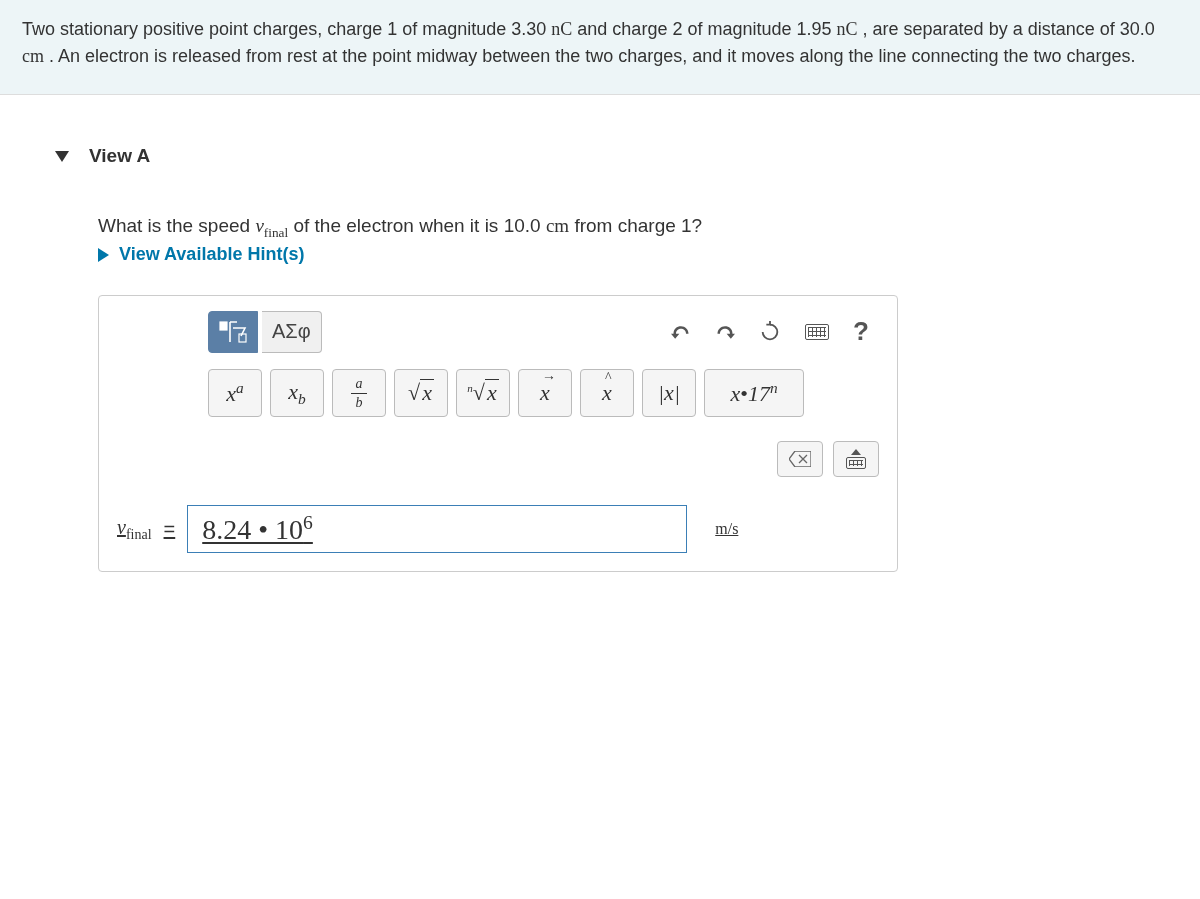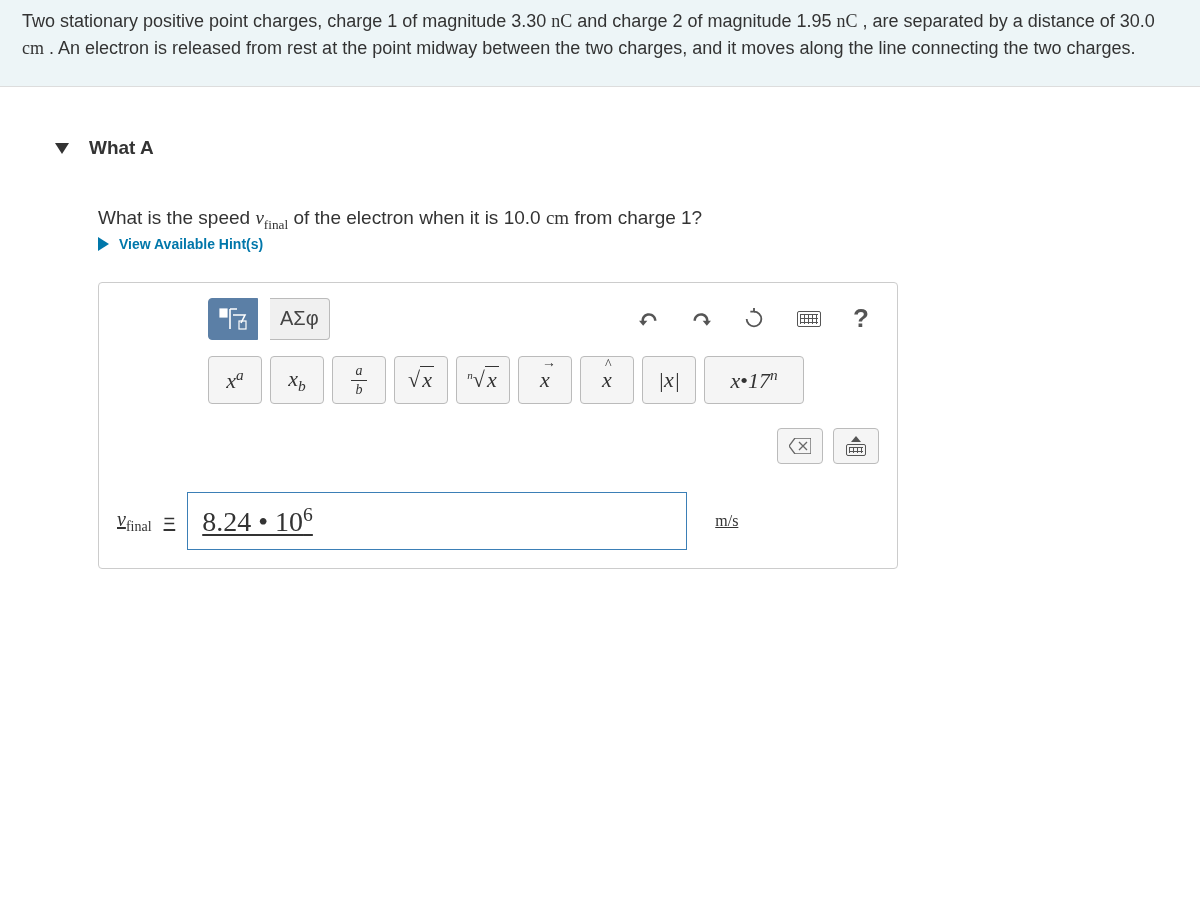--- a/index.html
+++ b/index.html
@@ -9,21 +9,21 @@
     }
     body {
       font-family: Arial, Helvetica, sans-serif;
       font-size: 18px;
       color: #333;
       background: #fff;
       width: 1200px;
     }
     .problem-statement {
       background: #edf5f7;
-      padding: 8px 22px 24px 22px;
+      padding: 16px 22px 24px 22px;
       line-height: 1.5;
       border-bottom: 1px solid #ddd;
     }
     .problem-statement .math {
       font-family: Georgia, 'Times New Roman', serif;
     }
     .part-wrapper {
       padding: 34px 20px 20px 30px;
     }
     .part-header {
@@ -57,21 +57,21 @@
       font-family: Georgia, 'Times New Roman', serif;
     }
     .sub-instruction {
       font-weight: bold;
       font-size: 19px;
       margin-bottom: 18px;
     }
     .hints-link {
       color: #0077aa;
       font-weight: bold;
-      font-size: 14px;
+      font-size: 18px;
       cursor: pointer;
       display: flex;
       align-items: center;
       gap: 10px;
       margin-bottom: 30px;
     }
     .triangle-right {
       width: 0;
       height: 0;
       border-top: 7px solid transparent;
@@ -81,21 +81,21 @@
     .answer-area {
       border: 1px solid #ccc;
       border-radius: 4px;
       width: 800px;
       position: relative;
     }
     .toolbar-row1 {
       display: flex;
       align-items: center;
       padding: 12px 18px 8px 109px;
-      gap: 12px;
+      gap: 4px;
     }
     .toolbtn {
       background: #fff;
       border: 1px solid #bbb;
       border-radius: 4px;
       padding: 6px 10px;
       height: 42px;
       min-width: 50px;
       display: inline-flex;
       align-items: center;
@@ -194,21 +194,21 @@
     .equals {
       font-size: 20px;
       margin: 0 2px;
     }
     .answer-input-box {
       border: 1px solid #3b7fb6;
       padding: 8px 14px;
       font-family: Georgia, 'Times New Roman', serif;
       font-size: 28px;
       min-width: 500px;
-      height: 58px;
+      height: 48px;
       display: flex;
       align-items: center;
     }
     .units {
       font-family: Georgia, 'Times New Roman', serif;
       font-size: 16px;
       margin-left: 18px;
     }
     sup, sub {
       font-size: 0.7em;
@@ -246,21 +246,21 @@
 <body>
 
 <div class="problem-statement">
   <span>Two stationary positive point charges, charge 1 of magnitude 3.30 </span><span class="math">nC</span><span> and charge 2 of magnitude 1.95 </span><span class="math">nC</span><span> , are separated by a distance of 30.0 </span><span class="math">cm</span><span> . An electron is released from rest at the point midway between the two charges, and it moves along the line connecting the two charges.</span>
 </div>
 
 <div class="part-wrapper">
 
   <div class="part-header">
     <span class="triangle-down"></span>
-    <span class="part-title">What A</span>
+    <span class="part-title">View A</span>
   </div>
 
   <div class="part-body">
 
     <div class="question-text">
       <span>What is the speed </span><span class="math"><i><span>v</span></i><sub style="font-style:normal">final</sub></span><span> of the electron when it is 10.0 </span><span class="math">cm</span><span> from charge 1?</span>
     </div>
 
 
     <div class="hints-link">

